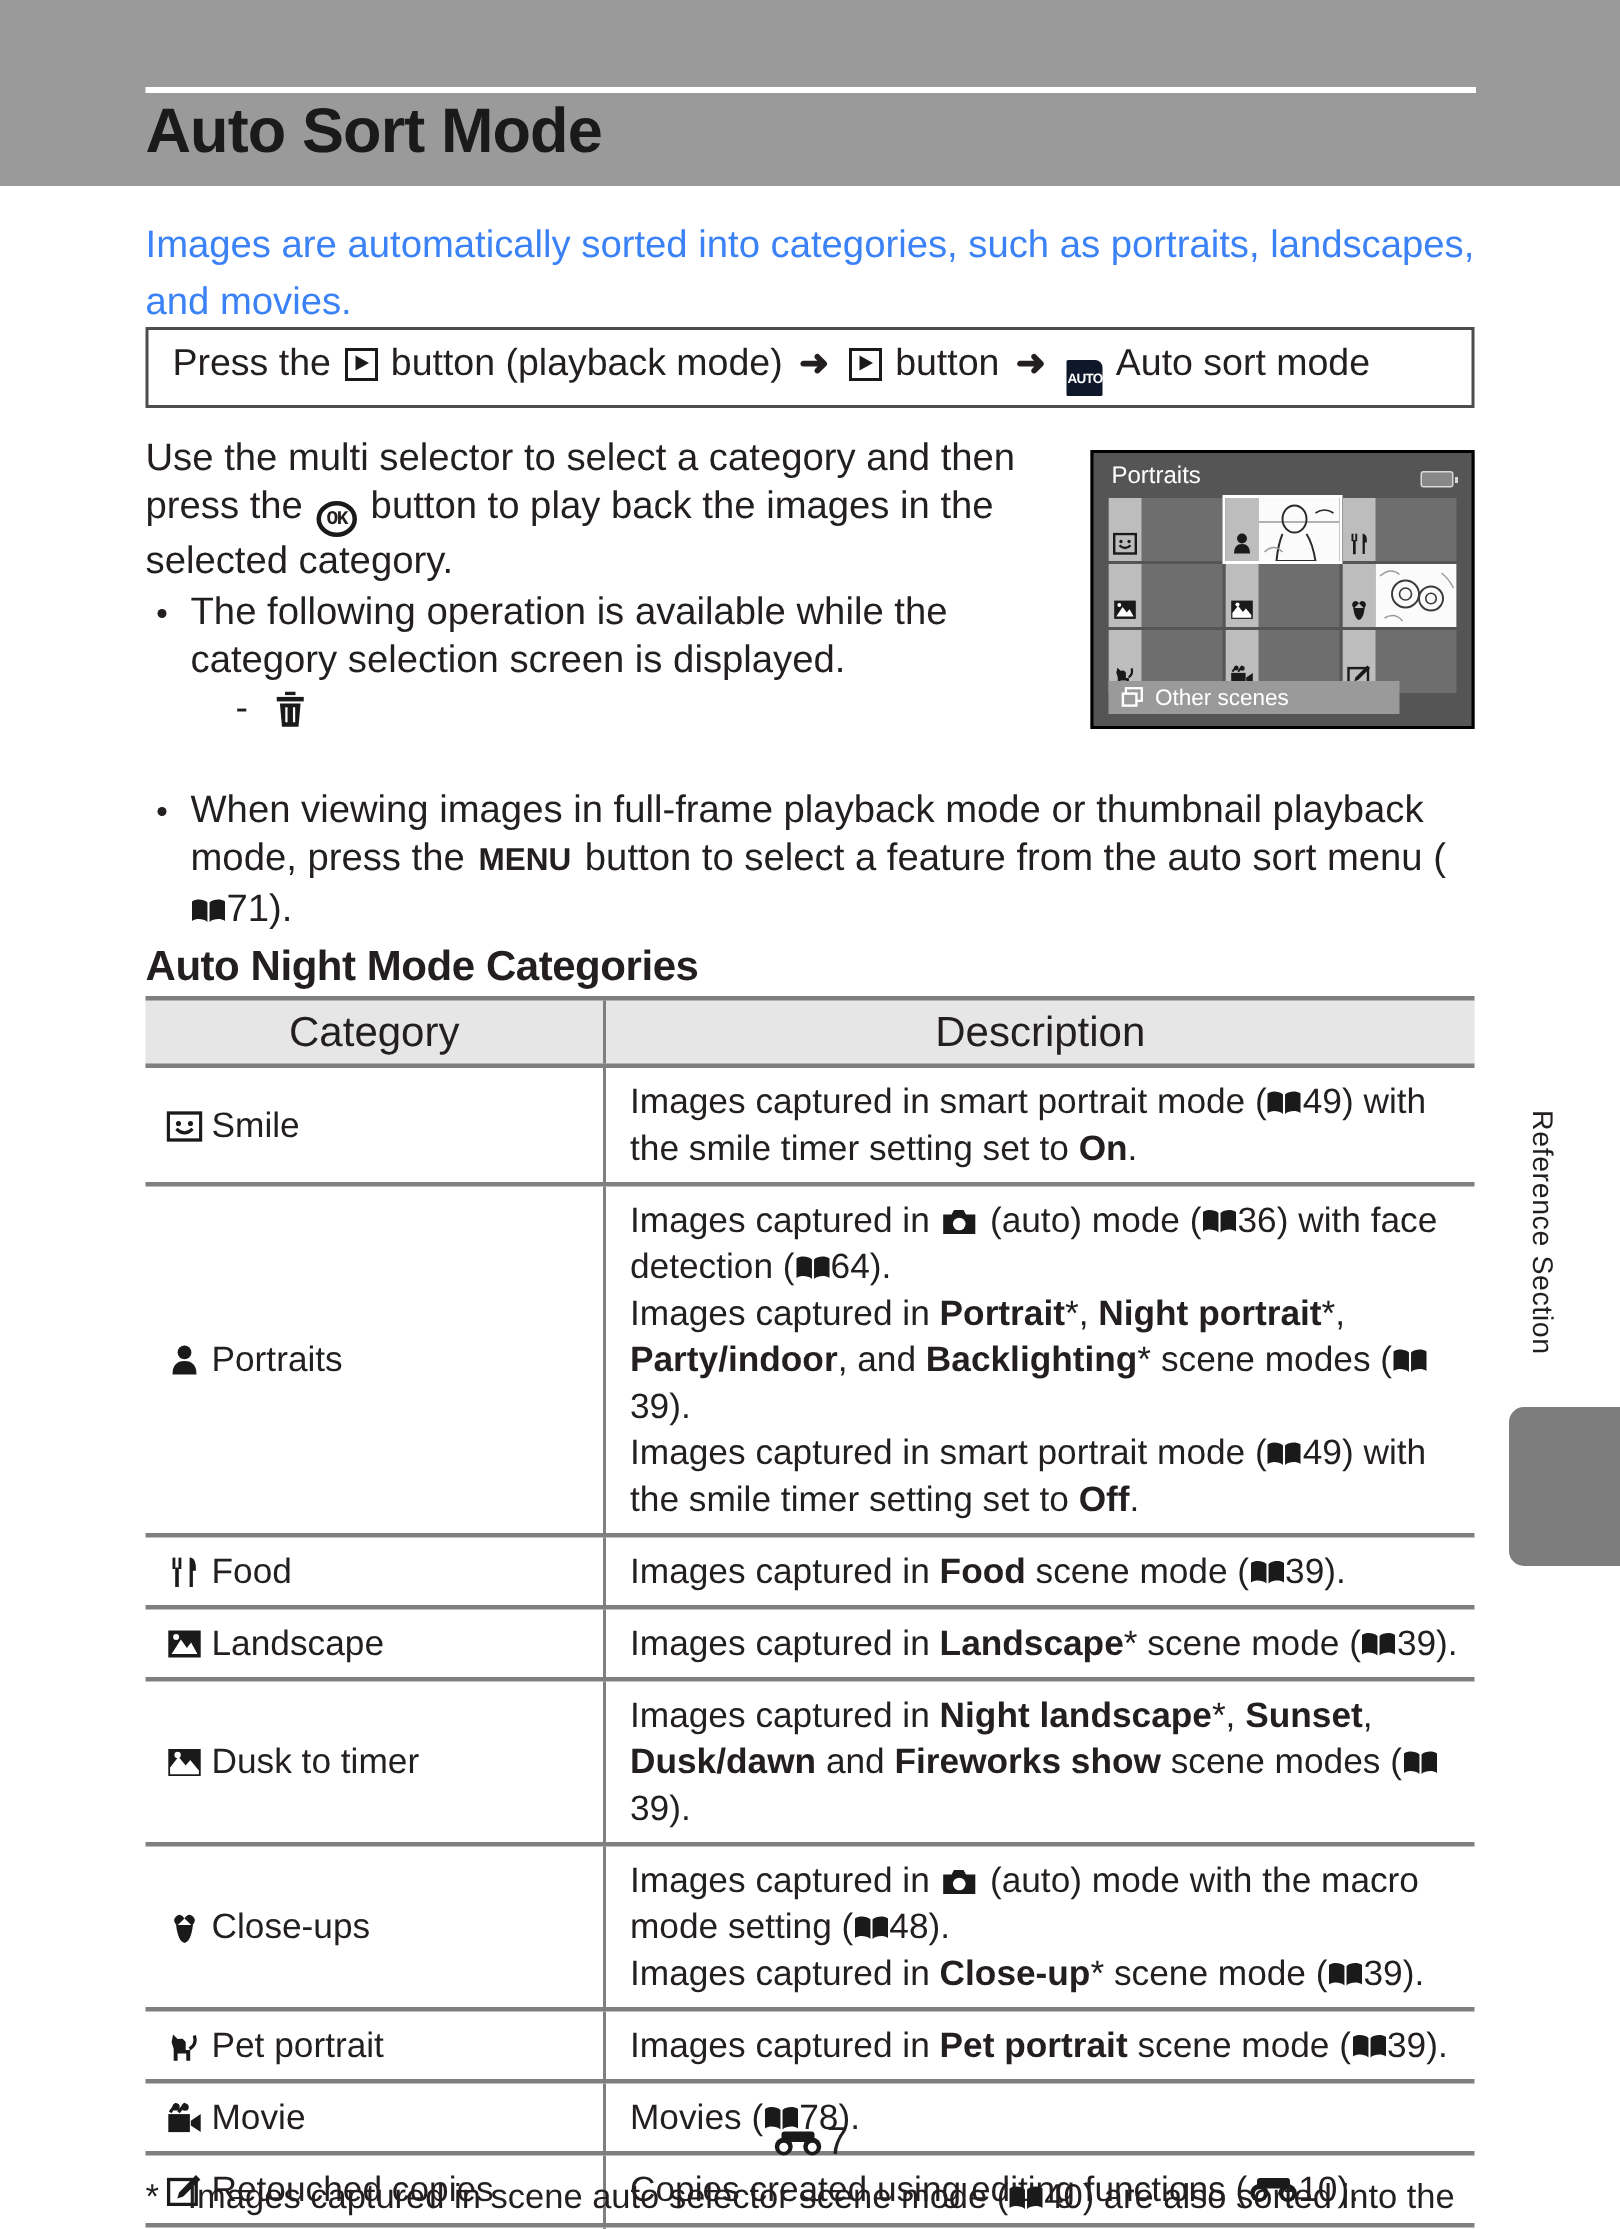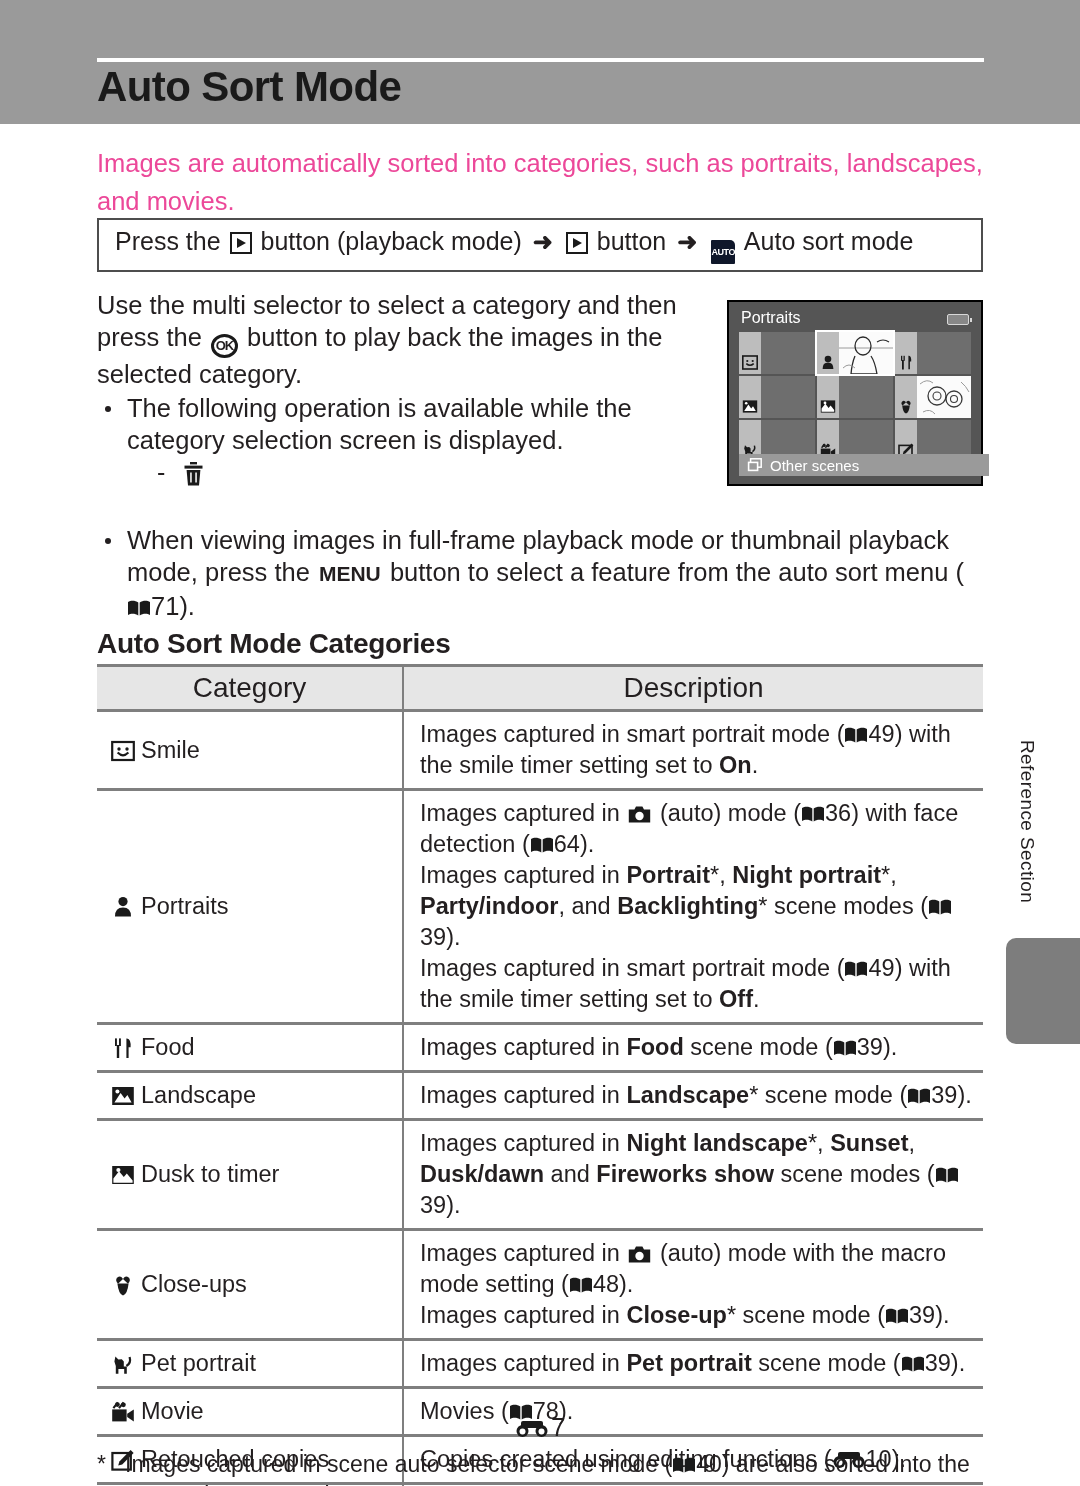--- a/index.html
+++ b/index.html
@@ -47,21 +47,21 @@
     left: 0; top: 124px;
     width: 1080px;
   }
 
   .intro {
     position: absolute;
     left: 97px; top: 20px;
     width: 890px;
     font-size: 25.5px;
     line-height: 38px;
-    color: #ec4899;
+    color: #3b82f6;
   }
 
   .press-box {
     position: absolute;
     left: 97px; top: 94px;
     width: 886px;
     height: 54px;
     border: 2px solid #4d4d4d;
     box-sizing: border-box;
     display: flex;
@@ -168,20 +168,21 @@
     border: 3px solid #1a1a1a;
     border-radius: 50%;
     box-sizing: border-box;
     font-size: 13px;
     font-weight: bold;
     line-height: 18px;
     text-align: center;
     vertical-align: -4px;
     margin: 0 2px;
     letter-spacing: -1px;
+    font-family: Liberation Mono, monospace;
   }
   
   .ic-trash {
     width: 19px; height: 24px;
     vertical-align: -5px;
     margin: 0 3px;
   }
   
   .ic-menu {
     font-weight: bold;
@@ -274,21 +275,21 @@
   }
   .cam-cell .thumb {
     position: absolute;
     left: 22px; top: 0;
     right: 0; bottom: 0;
     background: #f2f2f2;
   }
   .cam-bottom {
     position: absolute;
     left: 10px; bottom: 8px;
-    width: 250px;
+    width: 194px;
     height: 22px;
     background: #9a9a9a;
     display: flex;
     align-items: center;
   }
   .cam-bottom .lbl {
     color: #ffffff;
     font-size: 15px;
     margin-left: 8px;
   }
@@ -605,21 +606,21 @@
         <svg viewBox="0 0 15 14" width="15" height="14">
             <rect x="3.6" y="0.8" width="10.6" height="8.4" fill="none" stroke="#ffffff" stroke-width="1.5"></rect>
             <rect x="0.8" y="3.6" width="10.6" height="9.6" fill="#ffffff"></rect>
             <rect x="2.4" y="5.2" width="7.4" height="6.4" fill="#9a9a9a"></rect>
           </svg>
       </span>
       <span class="lbl">Other scenes</span>
     </div>
   </div>
 
-  <div class="subtitle">Auto Sort Mode Categories</div>
+  <div class="subtitle">Auto Night Mode Categories</div>
 
   <table class="cat">
     <thead>
       <tr>
         <th class="c1">Category</th>
         <th class="c2">Description</th>
       </tr>
     </thead>
     <tbody>
 

